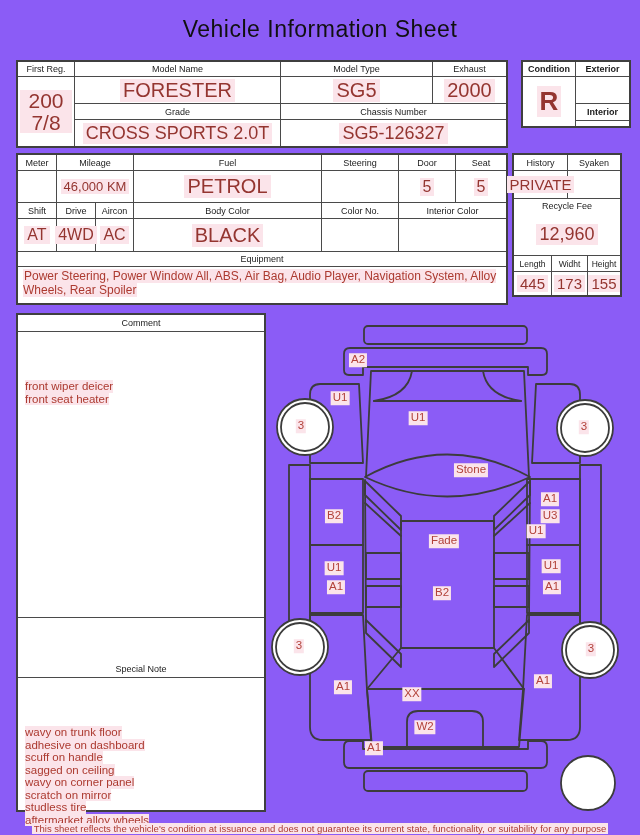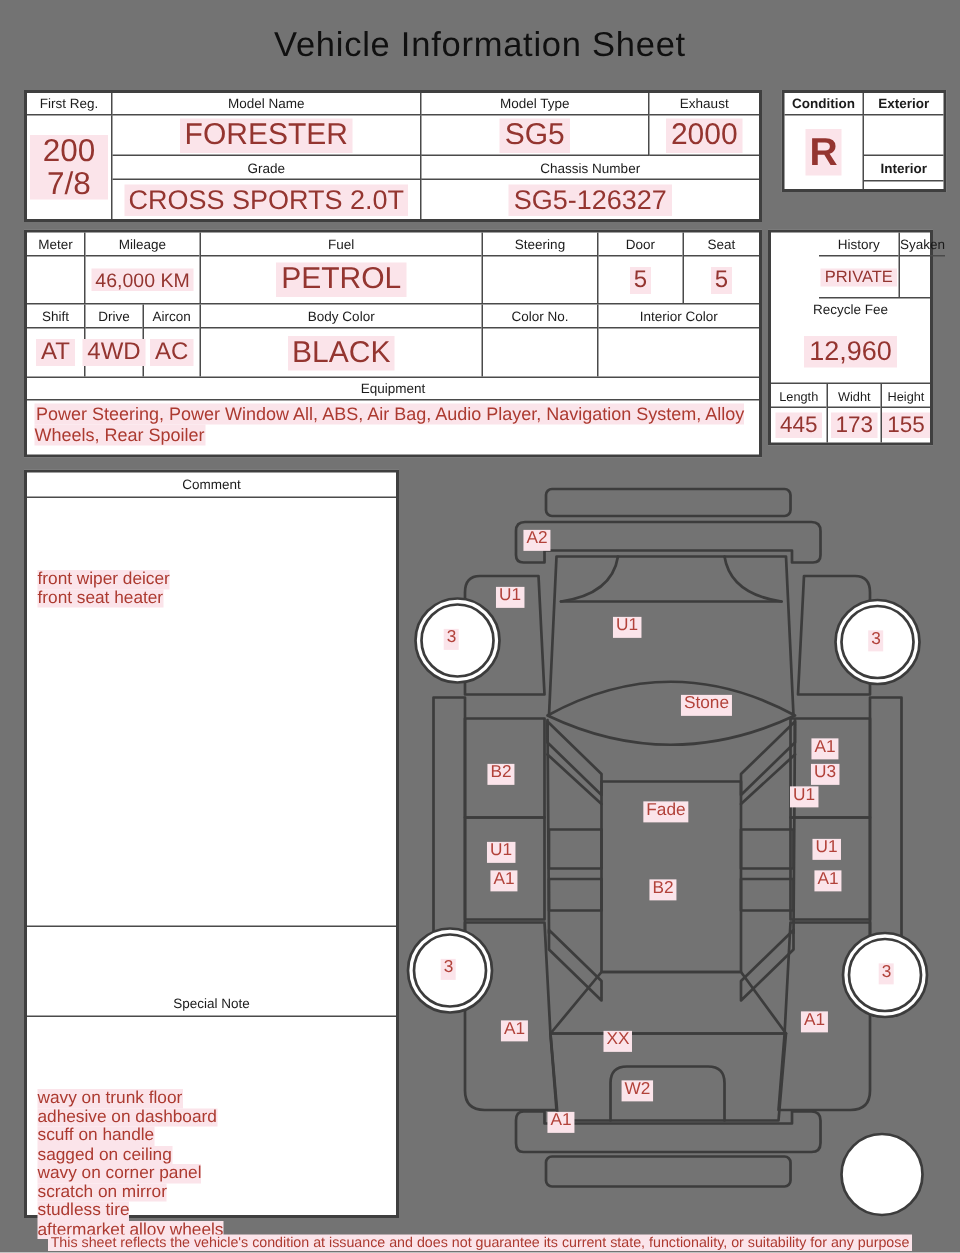--- a/index.html
+++ b/index.html
@@ -5,42 +5,42 @@
   :root{
     --red:#943530;
     --red2:#ac3a30;
     --dred:#b2423a;
     --hl:#fbe4ea;
     --bd:#3f3f3f;
     --bd1:#4a4a4a;
   }
   html,body{margin:0;padding:0;background:#fff;}
   #sheet{
-    position:relative;width:640px;height:835px;background:#737373;overflow:hidden;
+    position:relative;width:640px;height:835px;background:#8b5cf6;overflow:hidden;
     font-family:"Liberation Sans","DejaVu Sans",sans-serif;color:#1b1b1b;
   }
   .title{position:absolute;top:16px;left:0;width:100%;text-align:center;
     font-size:23px;letter-spacing:.5px;color:#101010;}
   .box{position:absolute;border:2px solid var(--bd);box-sizing:border-box;background:#fff;}
   .grid{display:grid;}
   .cell{display:flex;align-items:center;justify-content:center;box-sizing:border-box;overflow:hidden;}
   .hdr{font-size:9px;color:#1b1b1b;white-space:nowrap;}
   .hdr-s{font-size:8.5px;}
   .val{color:var(--red);}
   .hl{background:var(--hl);padding:0 3px;white-space:nowrap;}
   .br{border-right:1px solid var(--bd1);}
   .bb{border-bottom:1px solid var(--bd1);}
   .fs26{font-size:26px;}
   .fs22{font-size:21px;}
   .fs20{font-size:20px;}
   .fs18{font-size:18px;}
   .fs16{font-size:16px;}
   .fs15{font-size:15px;}
   .fs13{font-size:13px;}
-  .fs11{font-size:11px;}
+  .fs11{font-size:15px;}
   .brk{white-space:normal;word-break:break-all;text-align:center;width:50px;line-height:1.02;padding:0 1px;}
   
   .band{display:grid;}
   .col{display:flex;flex-direction:column;box-sizing:border-box;}
   .col .hdr{height:15px;display:flex;align-items:center;justify-content:center;border-bottom:1px solid var(--bd1);}
   .col .val{flex:1;display:flex;align-items:center;justify-content:center;}
   
   .strip{height:16px;display:flex;align-items:center;justify-content:center;
     font-size:9px;border-bottom:1px solid var(--bd1);flex:none;}
   .txtarea{padding:5px 26px 4px 7px;color:var(--red2);font-size:11.5px;line-height:12.5px;}
@@ -168,21 +168,21 @@
       <div class="col">
           <div class="hdr">Interior Color</div>
           <div class="val"></div>
         </div>
     </div>
     <div class="strip" style="height:14px;">Equipment</div>
     <div class="eq-text"><span class="hl">Power Steering, Power Window All, ABS, Air Bag, Audio Player, Navigation System, Alloy Wheels, Rear Spoiler</span></div>
   </div>
 
   <div class="box" style="left:512px;top:153px;width:110px;height:144px;display:flex;flex-direction:column;">
-    <div class="band bb" style="grid-template-columns:54px 1fr;height:43px;flex:none;margin-left:32px;">
+    <div class="band bb" style="grid-template-columns:54px 1fr;height:43px;flex:none;">
       <div class="col br">
           <div class="hdr">History</div>
           <div class="val">
             <span class="hl fs11">PRIVATE</span>
           </div>
         </div>
       <div class="col">
           <div class="hdr">Syaken</div>
           <div class="val"></div>
         </div>

